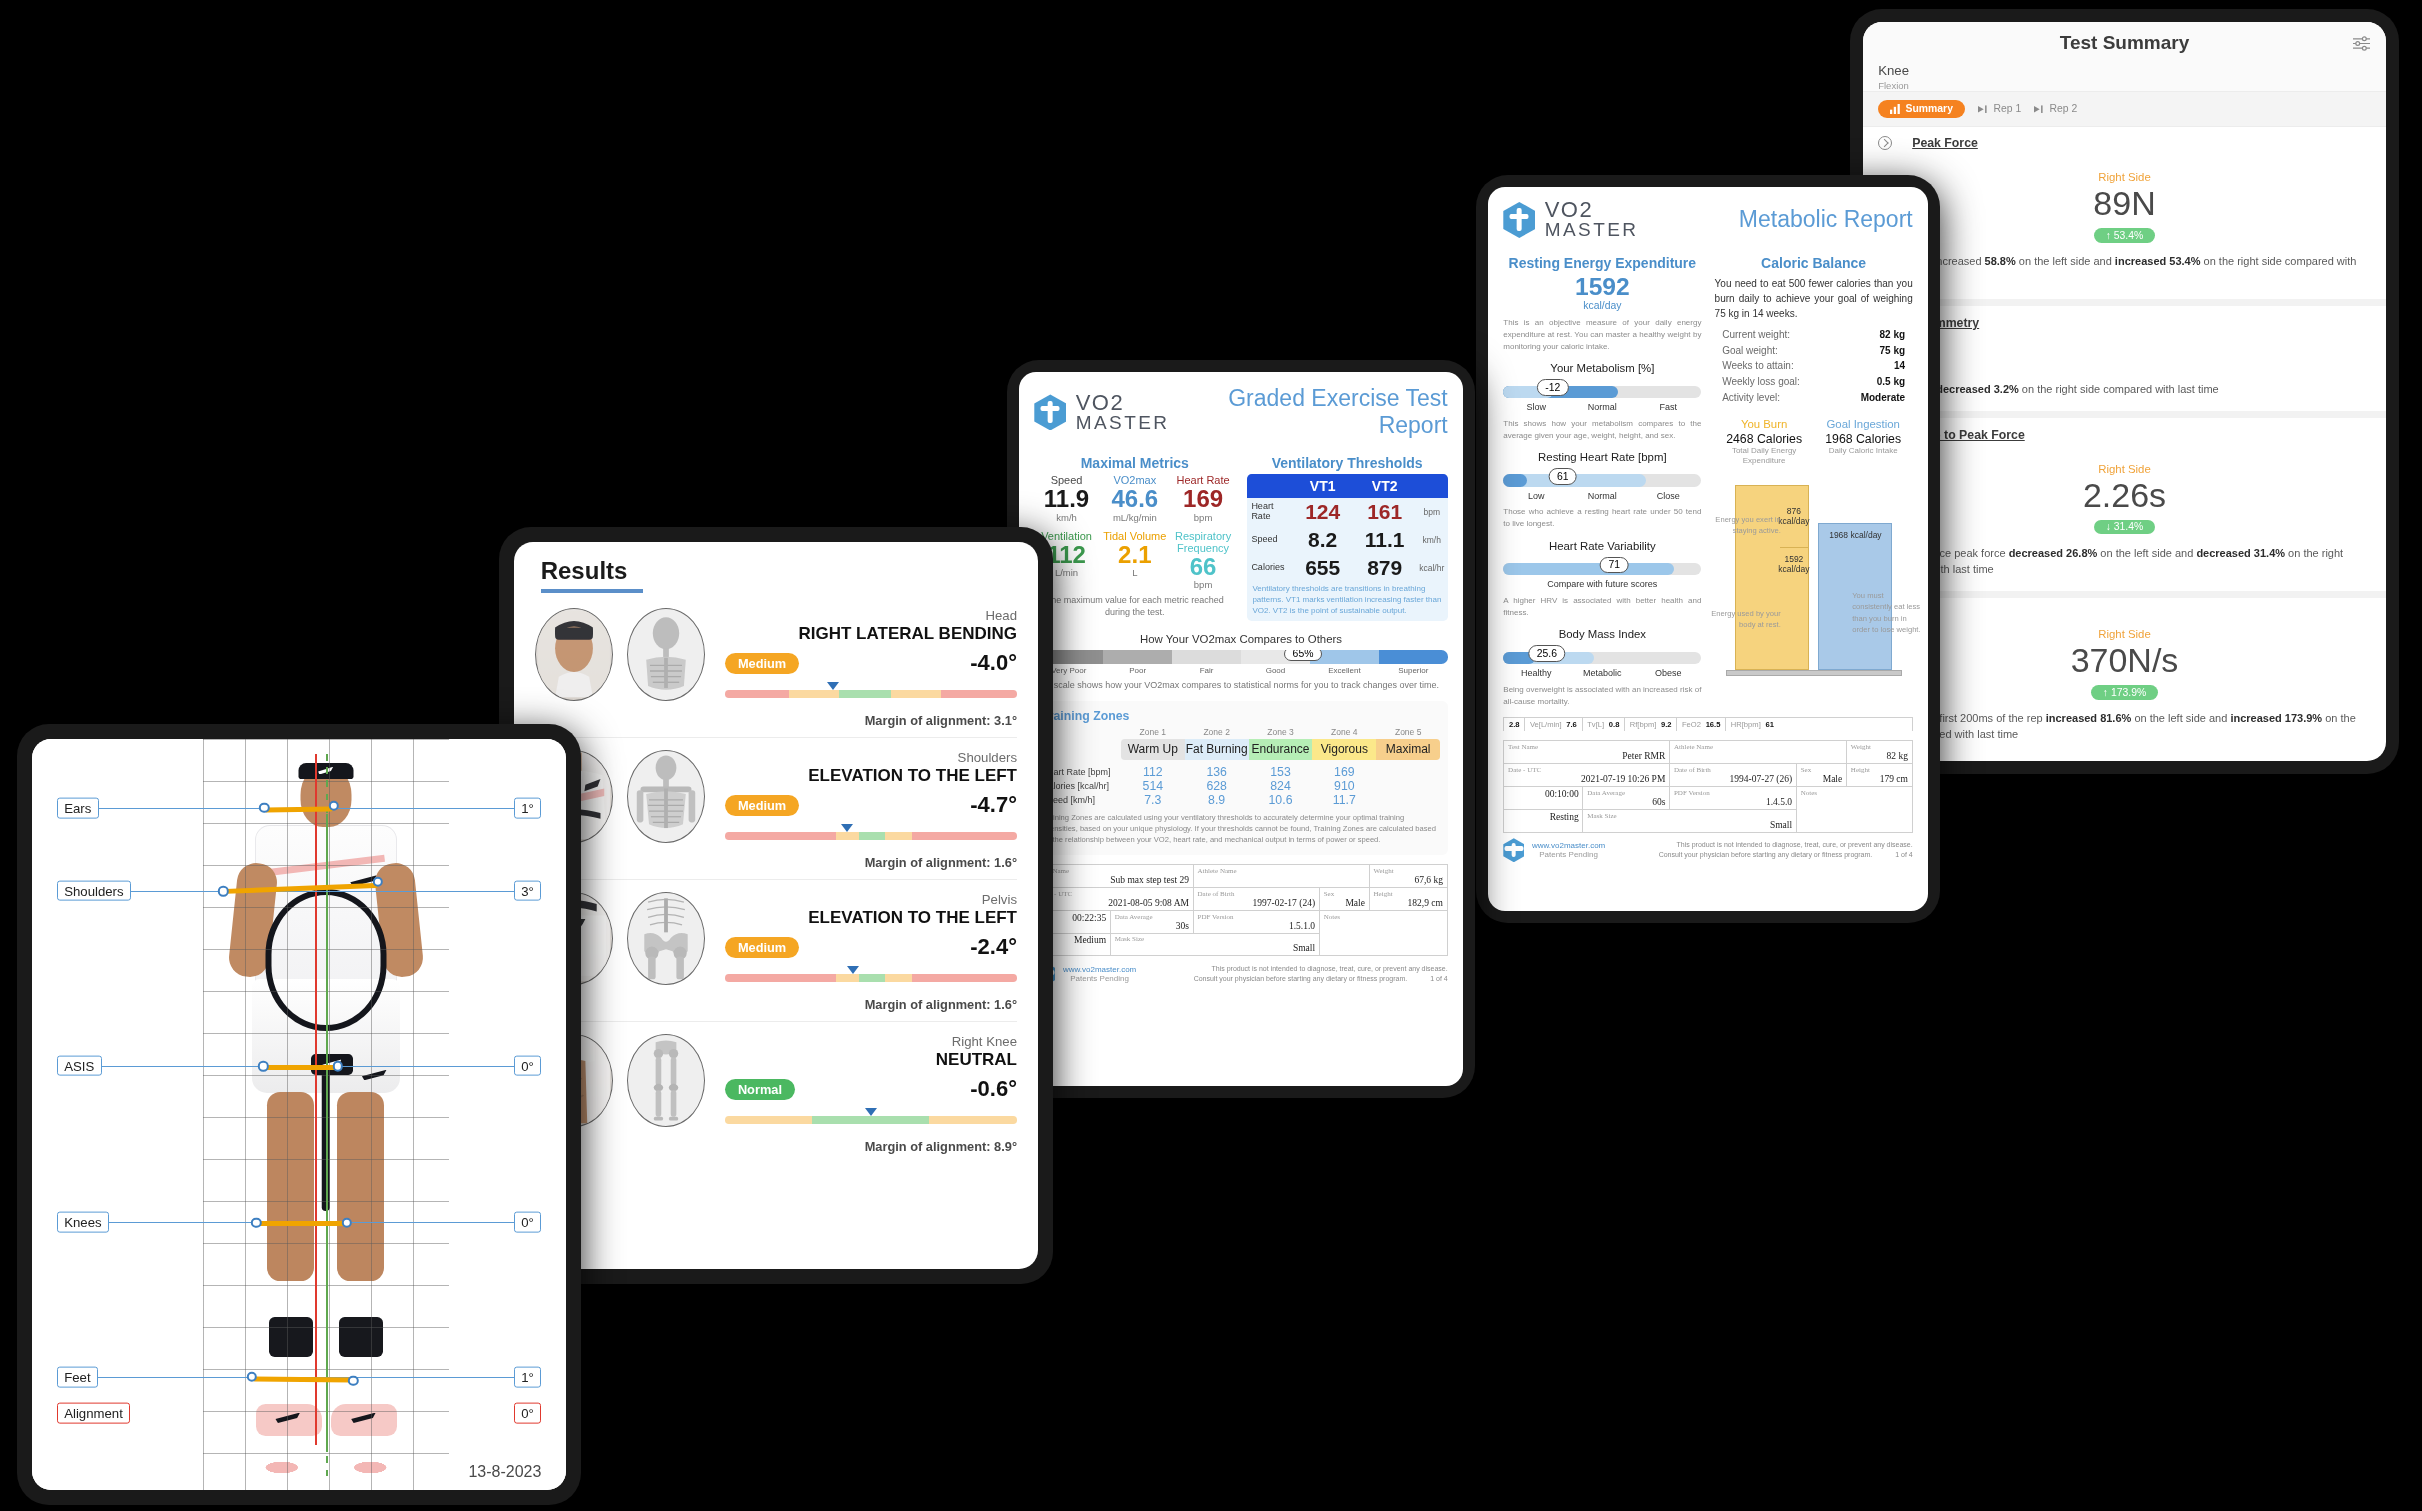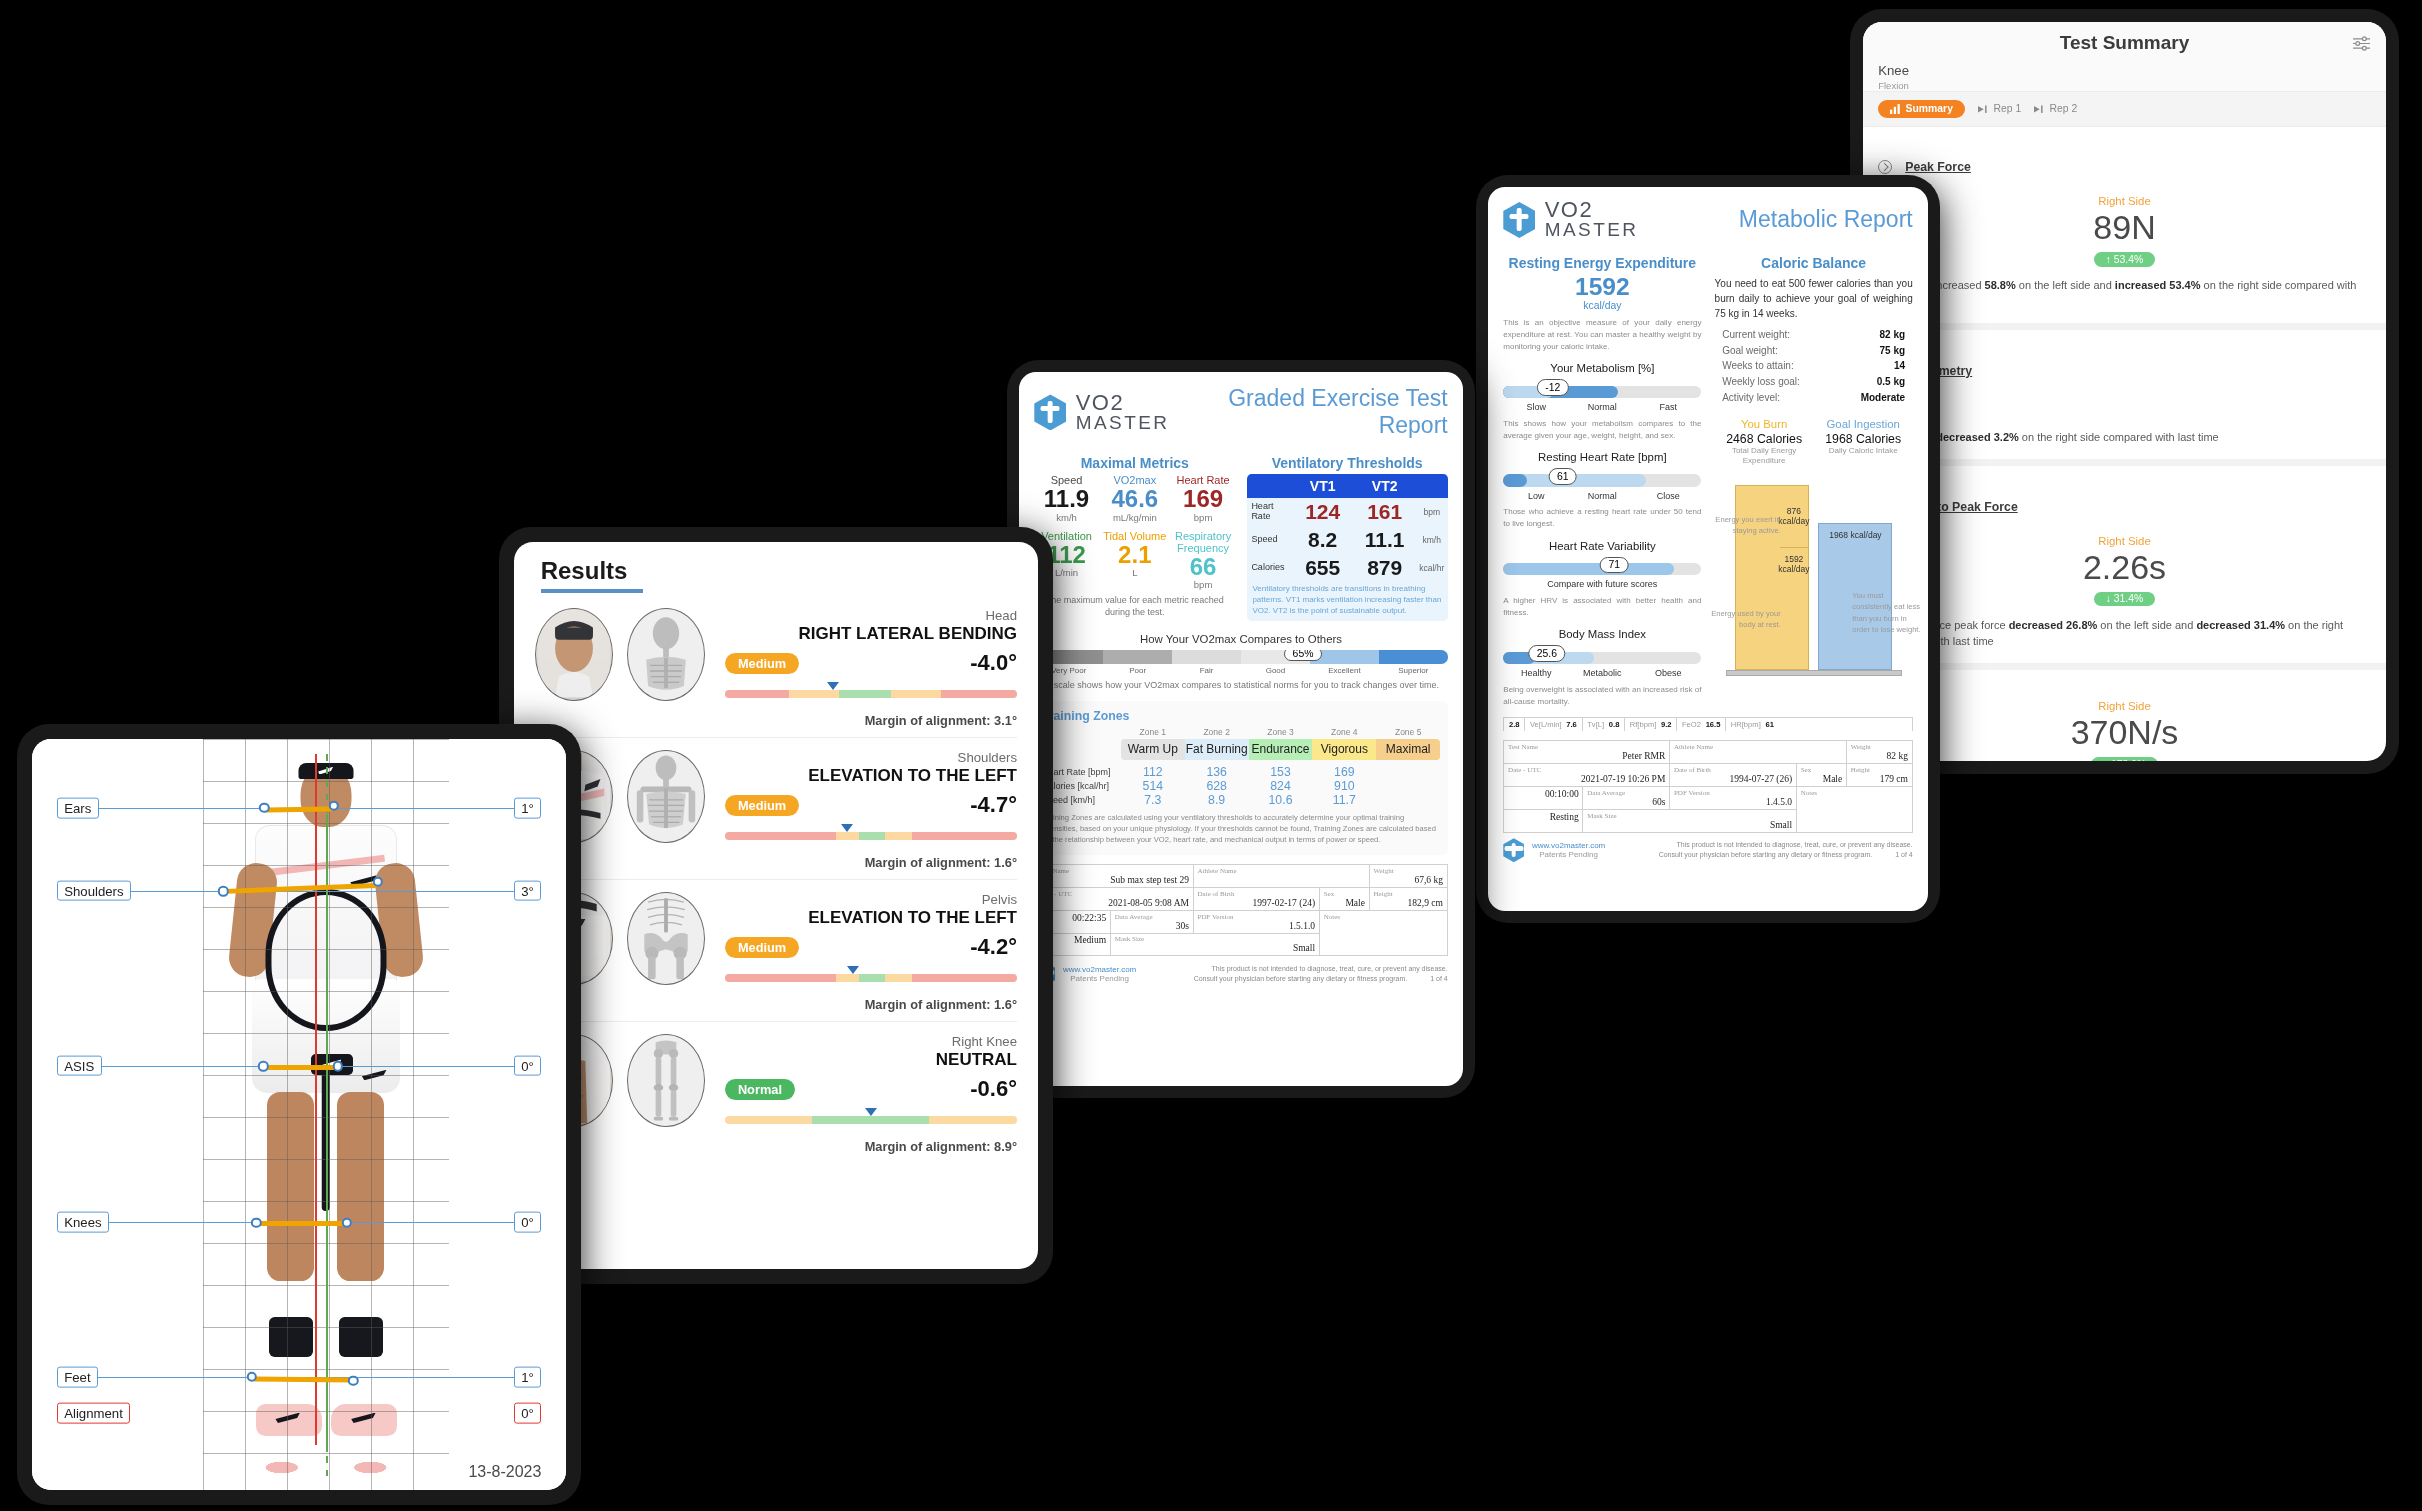--- a/index.html
+++ b/index.html
@@ -220,22 +220,22 @@
   .ts-top{background:#fafafa;padding:9.5px 15px 0;}
   .ts-title{font-size:19px;font-weight:bold;color:#3c3c3c;text-align:center;}
   .ts-gear{position:absolute;right:15px;top:13.2px;width:19px;height:17px;}
   .ts-joint{font-size:13.2px;color:#4a4a4a;margin-top:9.5px;}
   .ts-move{font-size:9.5px;color:#9a9a9a;margin-top:1.9px;}
   .ts-tabs{display:flex;align-items:center;gap:13.2px;padding:7.6px 15px;background:#f4f4f4;
     border-top:0.9px solid #ececec;border-bottom:0.9px solid #ececec;}
   .ts-tab{font-size:10.4px;color:#8a8a8a;display:flex;align-items:center;gap:4.7px;}
   .ts-tab.active{background:#f58220;color:#fff;border-radius:12.3px;padding:3.8px 12.3px;font-weight:bold;}
   .ts-card{padding:9.5px 15px 13.2px;border-bottom:7.6px solid #f2f2f2;}
-  .ts-card-h{display:flex;gap:13px;font-size:12.3px;font-weight:bold;color:#3c3c3c;
-    text-decoration:underline;margin-top:24px;}
+  .ts-card-h{display:flex;gap:20px;font-size:12.3px;font-weight:bold;color:#3c3c3c;
+    text-decoration:underline;}
   .circ-ico{width:14px;height:14px;border:1.3px solid #8a8a8a;border-radius:50%;position:relative;}
   .circ-ico:after{content:"";position:absolute;left:50%;top:50%;width:4.7px;height:4.7px;border-top:1.3px solid #8a8a8a;
     border-right:1.3px solid #8a8a8a;transform:translate(-60%,-55%) rotate(45deg);}
   .ts-metric{text-align:center;margin-top:21px;}
   .ts-side{font-size:11.4px;color:#f0a33a;}
   .ts-big{font-size:34px;color:#4a4a4a;font-weight:400;line-height:1.2;}
   .ts-chip{display:inline-block;background:#6fcf84;color:#fff;border-radius:10.4px;font-size:10.4px;
     padding:1.9px 11.4px;margin-top:3.8px;}
   .ts-desc{font-size:11px;color:#5a5a5a;margin-top:11.4px;line-height:1.45;}
   .ts-desc b{color:#2d2d2d;}
@@ -917,21 +917,21 @@
               <ellipse cx="50" cy="60" rx="7" ry="7" fill="#b0b0b0"></ellipse>
               <rect x="16" y="64" width="8" height="24" rx="3" fill="#b6b6b6"></rect>
               <rect x="46" y="64" width="8" height="24" rx="3" fill="#b6b6b6"></rect>
             </svg>
           </div>
           <div class="res-meta">
             <div class="res-part">Pelvis</div>
             <div class="res-dir">ELEVATION TO THE LEFT</div>
             <div class="res-line">
               <span class="sev medium">Medium</span>
-              <span class="res-val">-4.2°</span>
+              <span class="res-val">-2.4°</span>
             </div>
             <div class="scale-wrap">
               <div class="needle" style="left:44%"></div>
               <div class="scale">
                 <span style="width:38%;background:#f4a9a3"></span>
                   <span style="width:8%;background:#fbd9a0"></span>
                 <span style="width:9%;background:#a9dfae"></span>
                   <span style="width:9%;background:#fbd9a0"></span>
                 <span style="width:36%;background:#f4a9a3"></span>
               </div>

